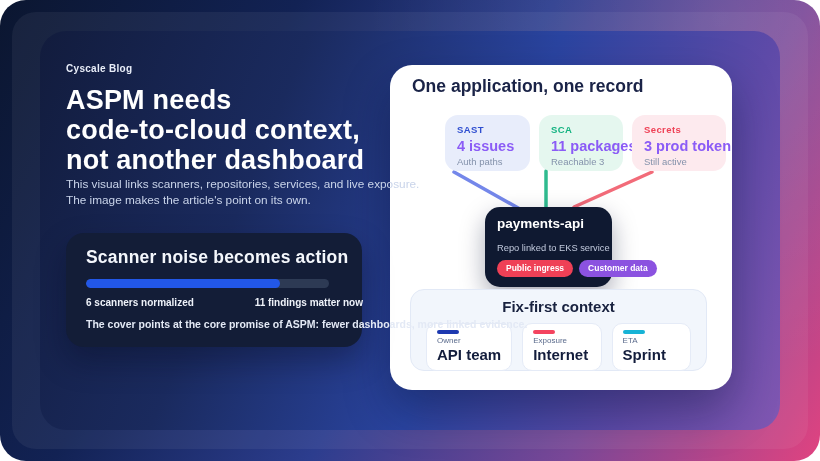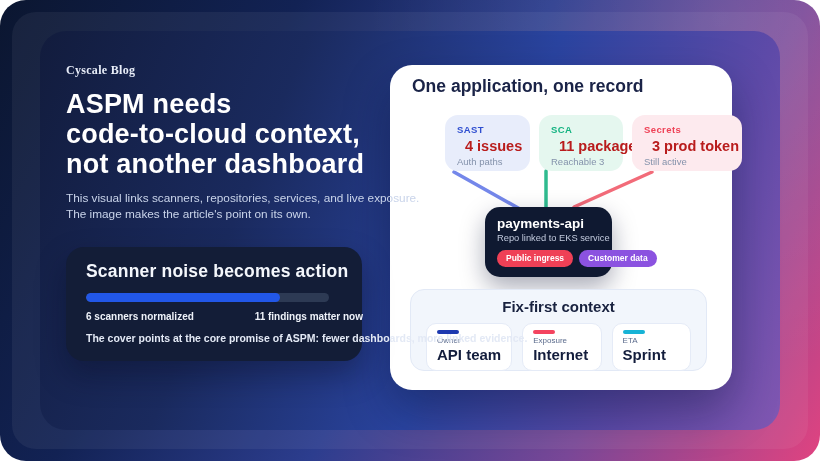--- a/index.html
+++ b/index.html
@@ -10,54 +10,54 @@
            background:linear-gradient(118deg,#0b1630 0%,#122254 28%,#2c3d8e 52%,#7a4898 76%,#e04380 100%); }
   .stage::before { content:""; position:absolute; inset:0; z-index:0;
            background:radial-gradient(circle at 88% 4%, rgba(255,255,255,0.10), transparent 42%); }
   .ring { position:absolute; inset:12px; border-radius:24px; background:rgba(255,255,255,0.055); z-index:0; }
 
   .panel { position:absolute; left:40px; top:31px; width:740px; height:399px; border-radius:26px; z-index:1;
            background:linear-gradient(112deg,#121c3d 0%,#1a2a5e 30%,#2a44a0 58%,#5e4aa8 82%,#8157b2 100%); }
 
   
   .left-col { position:absolute; left:26px; top:32px; width:330px; z-index:3; }
-  .eyebrow { font-size:12px; font-weight:bold; color:#e8edf8; letter-spacing:.3px;font-family:Liberation Serif, serif; }
+  .eyebrow { font-size:10px; font-weight:bold; color:#e8edf8; letter-spacing:.3px; }
   .hero-title { margin-top:11px; font-size:27px; line-height:30px; font-weight:bold; color:#ffffff; letter-spacing:.2px; }
   .hero-title span { display:block; }
-  .hero-sub { margin-top:12px; font-size:11.8px; line-height:15.5px; color:#c9d4ea; }
+  .hero-sub { margin-top:2px; font-size:11.8px; line-height:15.5px; color:#c9d4ea; }
   .hero-sub span { display:block; white-space:nowrap; }
 
   .noise-card { margin-top:25px; width:296px; background:#131d37; border-radius:18px;
                 padding:14px 0 16px 20px; box-shadow:0 14px 30px rgba(5,10,30,.35); }
   .noise-title { font-size:17.5px; line-height:21px; font-weight:bold; color:#f4f7fc; letter-spacing:.2px; }
   .progress-track { margin-top:11px; width:243px; height:9px; border-radius:5px; background:#2d3a54; overflow:hidden; }
   .progress-fill { height:100%; border-radius:5px; background:#2257e7; }
   .noise-stats { margin-top:9px; width:277px; display:flex; justify-content:space-between;
                  font-size:10px; line-height:12px; font-weight:bold; color:#eef2f9; }
   .noise-stats span { white-space:nowrap; }
   .noise-note { margin-top:9px; font-size:10.5px; line-height:13px; font-weight:bold; color:#e3e9f5; white-space:nowrap; }
 
   
   .record-card { position:absolute; left:350px; top:34px; width:342px; height:325px; background:#ffffff;
                  border-radius:22px; z-index:2; box-shadow:0 20px 45px rgba(8,15,48,.38); }
   .record-title { position:absolute; left:22px; top:11px; font-size:17.5px; font-weight:bold; color:#1a2347; }
 
   .chips { position:absolute; left:21px; top:50px; display:flex; gap:9px;padding-left:34px; }
   .chip { height:56px; border-radius:13px; padding:9px 2px 8px 12px; }
-  .chip-sast { width:85px; }  .chip-sca { width:84px; }  .chip-secrets { width:110px; }
+  .chip-sast { width:85px; }  .chip-sca { width:84px; }  .chip-secrets { width:94px; }
   .chip-name { font-size:9.5px; font-weight:bold; letter-spacing:.4px; }
-  .chip-value { margin-top:3px; font-size:14.5px; font-weight:bold; color:#b91c1c; white-space:nowrap;margin-left:8px; }
+  .chip-value { margin-top:3px; font-size:14.5px; font-weight:bold; color:#8b5cf6; white-space:nowrap; }
   .chip-detail { margin-top:2px; font-size:9.5px; color:#8492ab; white-space:nowrap; }
 
   .connectors { position:absolute; left:0; top:0; width:342px; height:325px; pointer-events:none; }
 
   .node { position:absolute; left:95px; top:142px; width:127px; border-radius:15px; background:#0f1931;
           padding:9px 12px 10px; box-shadow:0 10px 24px rgba(8,15,48,.35); }
   .node-title { font-size:13.5px; line-height:15px; font-weight:bold; color:#ffffff; }
-  .node-sub { margin-top:2px; font-size:9.3px; line-height:11px; color:#c2cadd; white-space:nowrap; }
+  .node-sub { margin-top:12px; font-size:9.3px; line-height:11px; color:#c2cadd; white-space:nowrap; }
   .badges { margin-top:6px; display:flex; gap:6px; }
   .badge { font-size:8.5px; line-height:9px; font-weight:bold; color:#ffffff; padding:4px 9px;
            border-radius:999px; white-space:nowrap; }
 
   .fix-panel { position:absolute; left:20px; top:224px; width:297px; height:82px; background:#f2f6fc;
                border:1px solid #e2e9f6; border-radius:14px; padding:8px 15px; }
   .fix-title { font-size:15px; font-weight:bold; color:#19223f;text-align:center; }
   .fix-cards { margin-top:8px; display:flex; gap:10px; }
   .fix-card { flex:1; background:#ffffff; border:1px solid #e5ebf7; border-radius:10px; padding:6px 10px 7px; }
   .fix-bar { width:22px; height:4px; border-radius:2px; }

